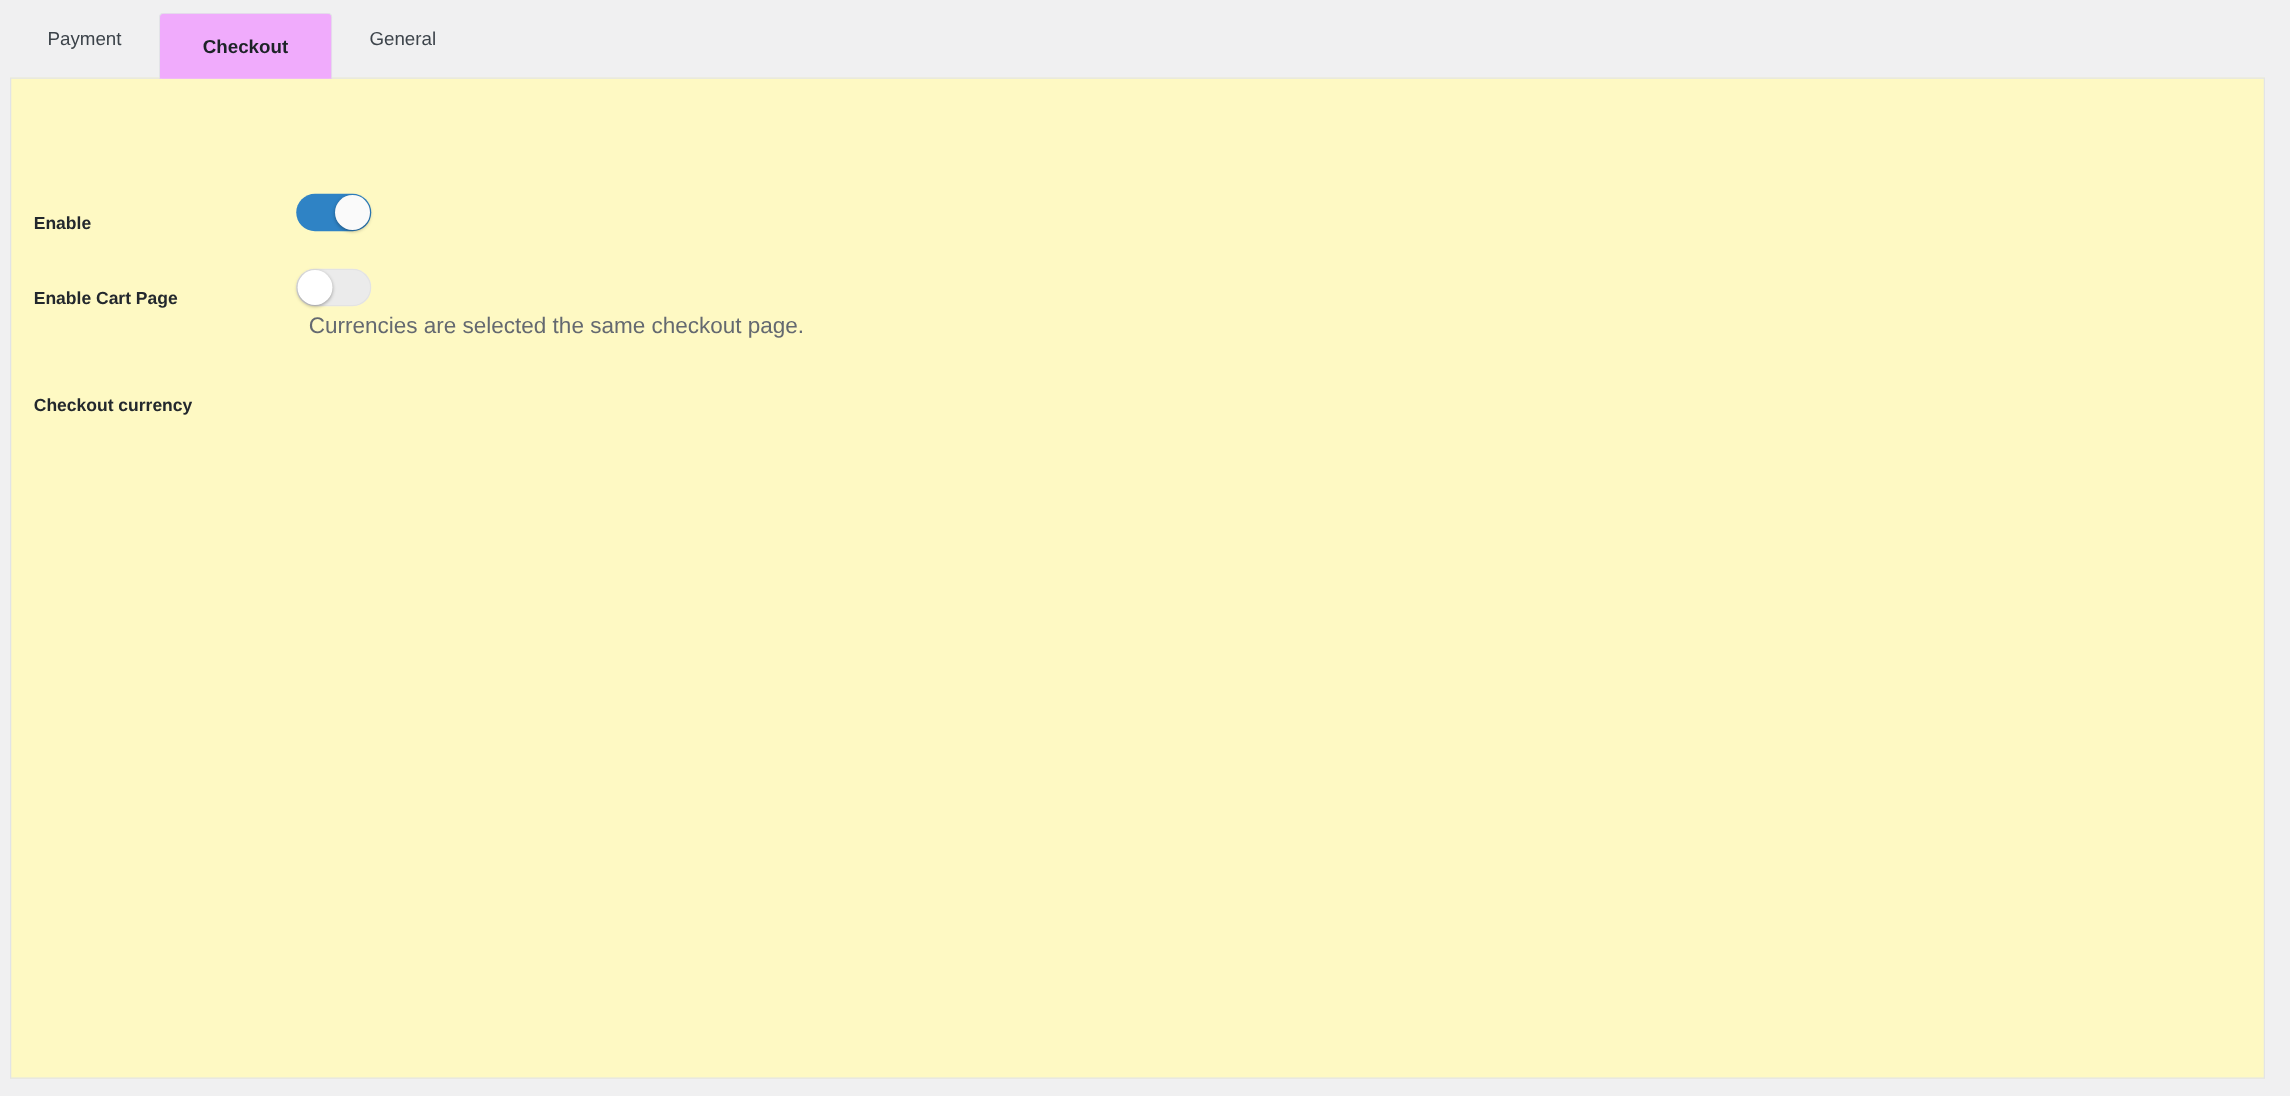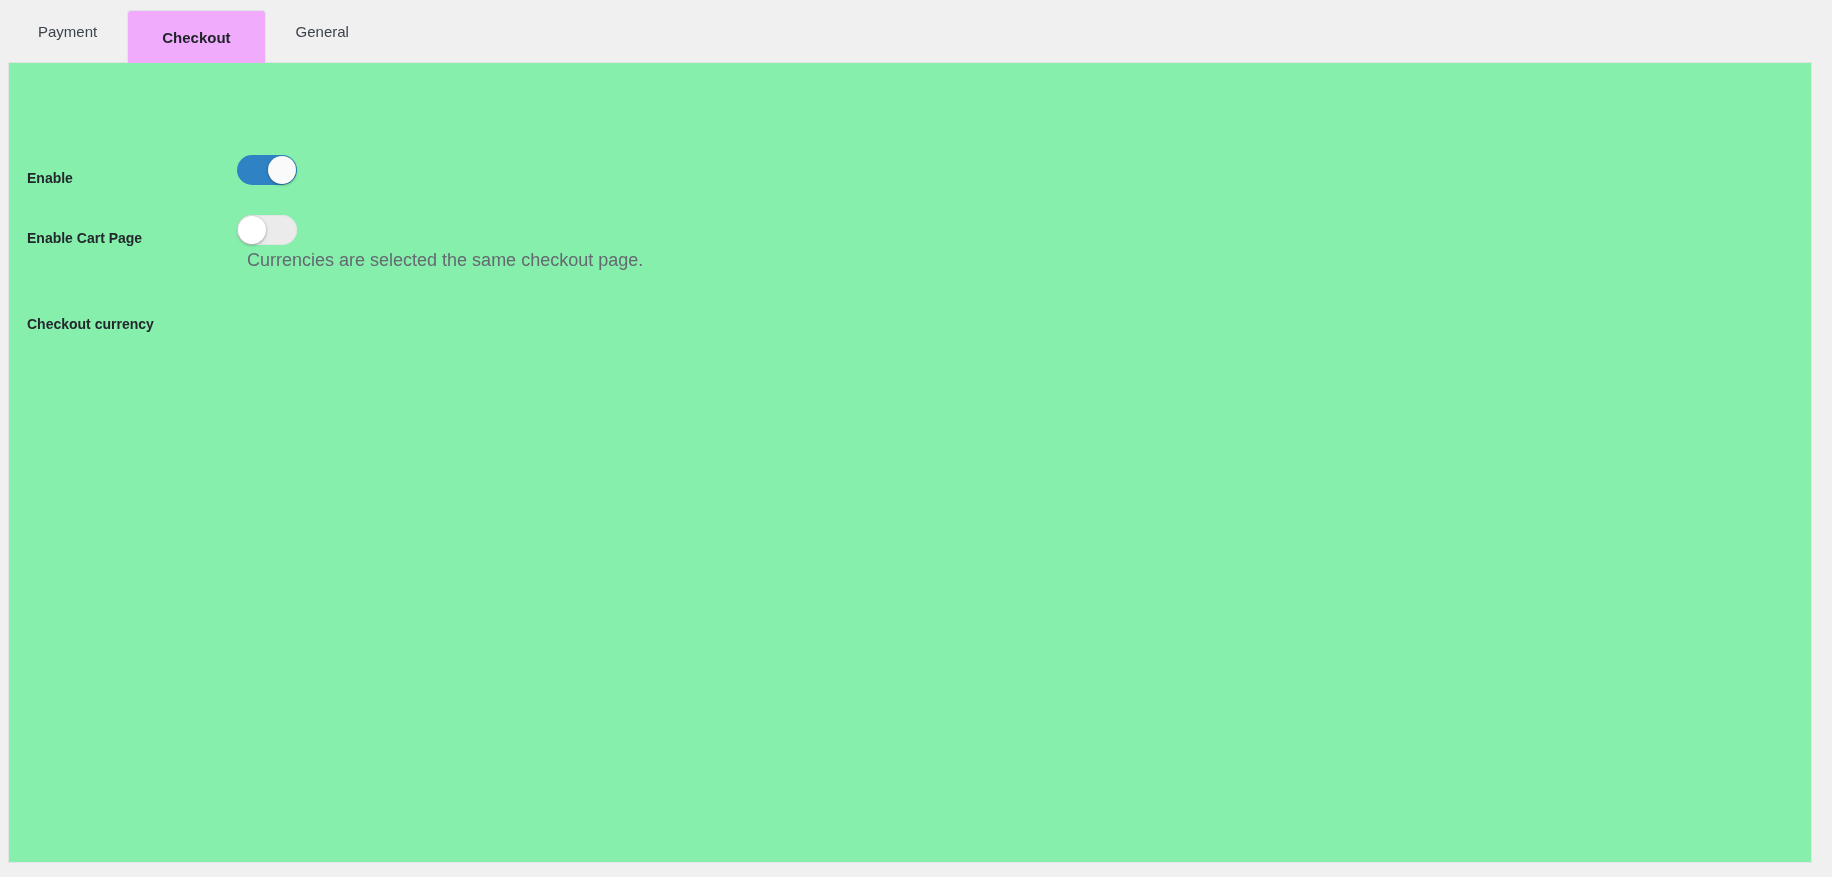--- a/index.html
+++ b/index.html
@@ -22,21 +22,21 @@
   .tab.active {
     background:#f0abfc; border:1px solid #e2e4e7; border-bottom:none;
     border-radius:4px 4px 0 0; margin-top:10px; height:53px;
     font-weight:bold; color:#1d2327; align-self:flex-start;
     padding:0 34px;
   }
 
   
   .panel {
     position:absolute; left:8px; top:62px; width:1804px; height:801px;
-    background:#86efac; border:1px solid #e2e4e7; z-index:1;
+    background:#fef9c3; border:1px solid #e2e4e7; z-index:1;
   }
 
   .field-label { position:absolute; left:18px; font-weight:bold; font-size:14px; color:#23282d; }
   .help-text { position:absolute; left:238px; top:187px; color:#646970; font-size:18px; }
 
   
   .toggle { position:absolute; width:60px; height:30px; border-radius:15px; cursor:pointer; }
   .toggle.on  { background:#2f83c5; }
   .toggle.off { background:#ebebeb; box-shadow:inset 0 0 0 1px #e3e3e3; }
   .knob {

